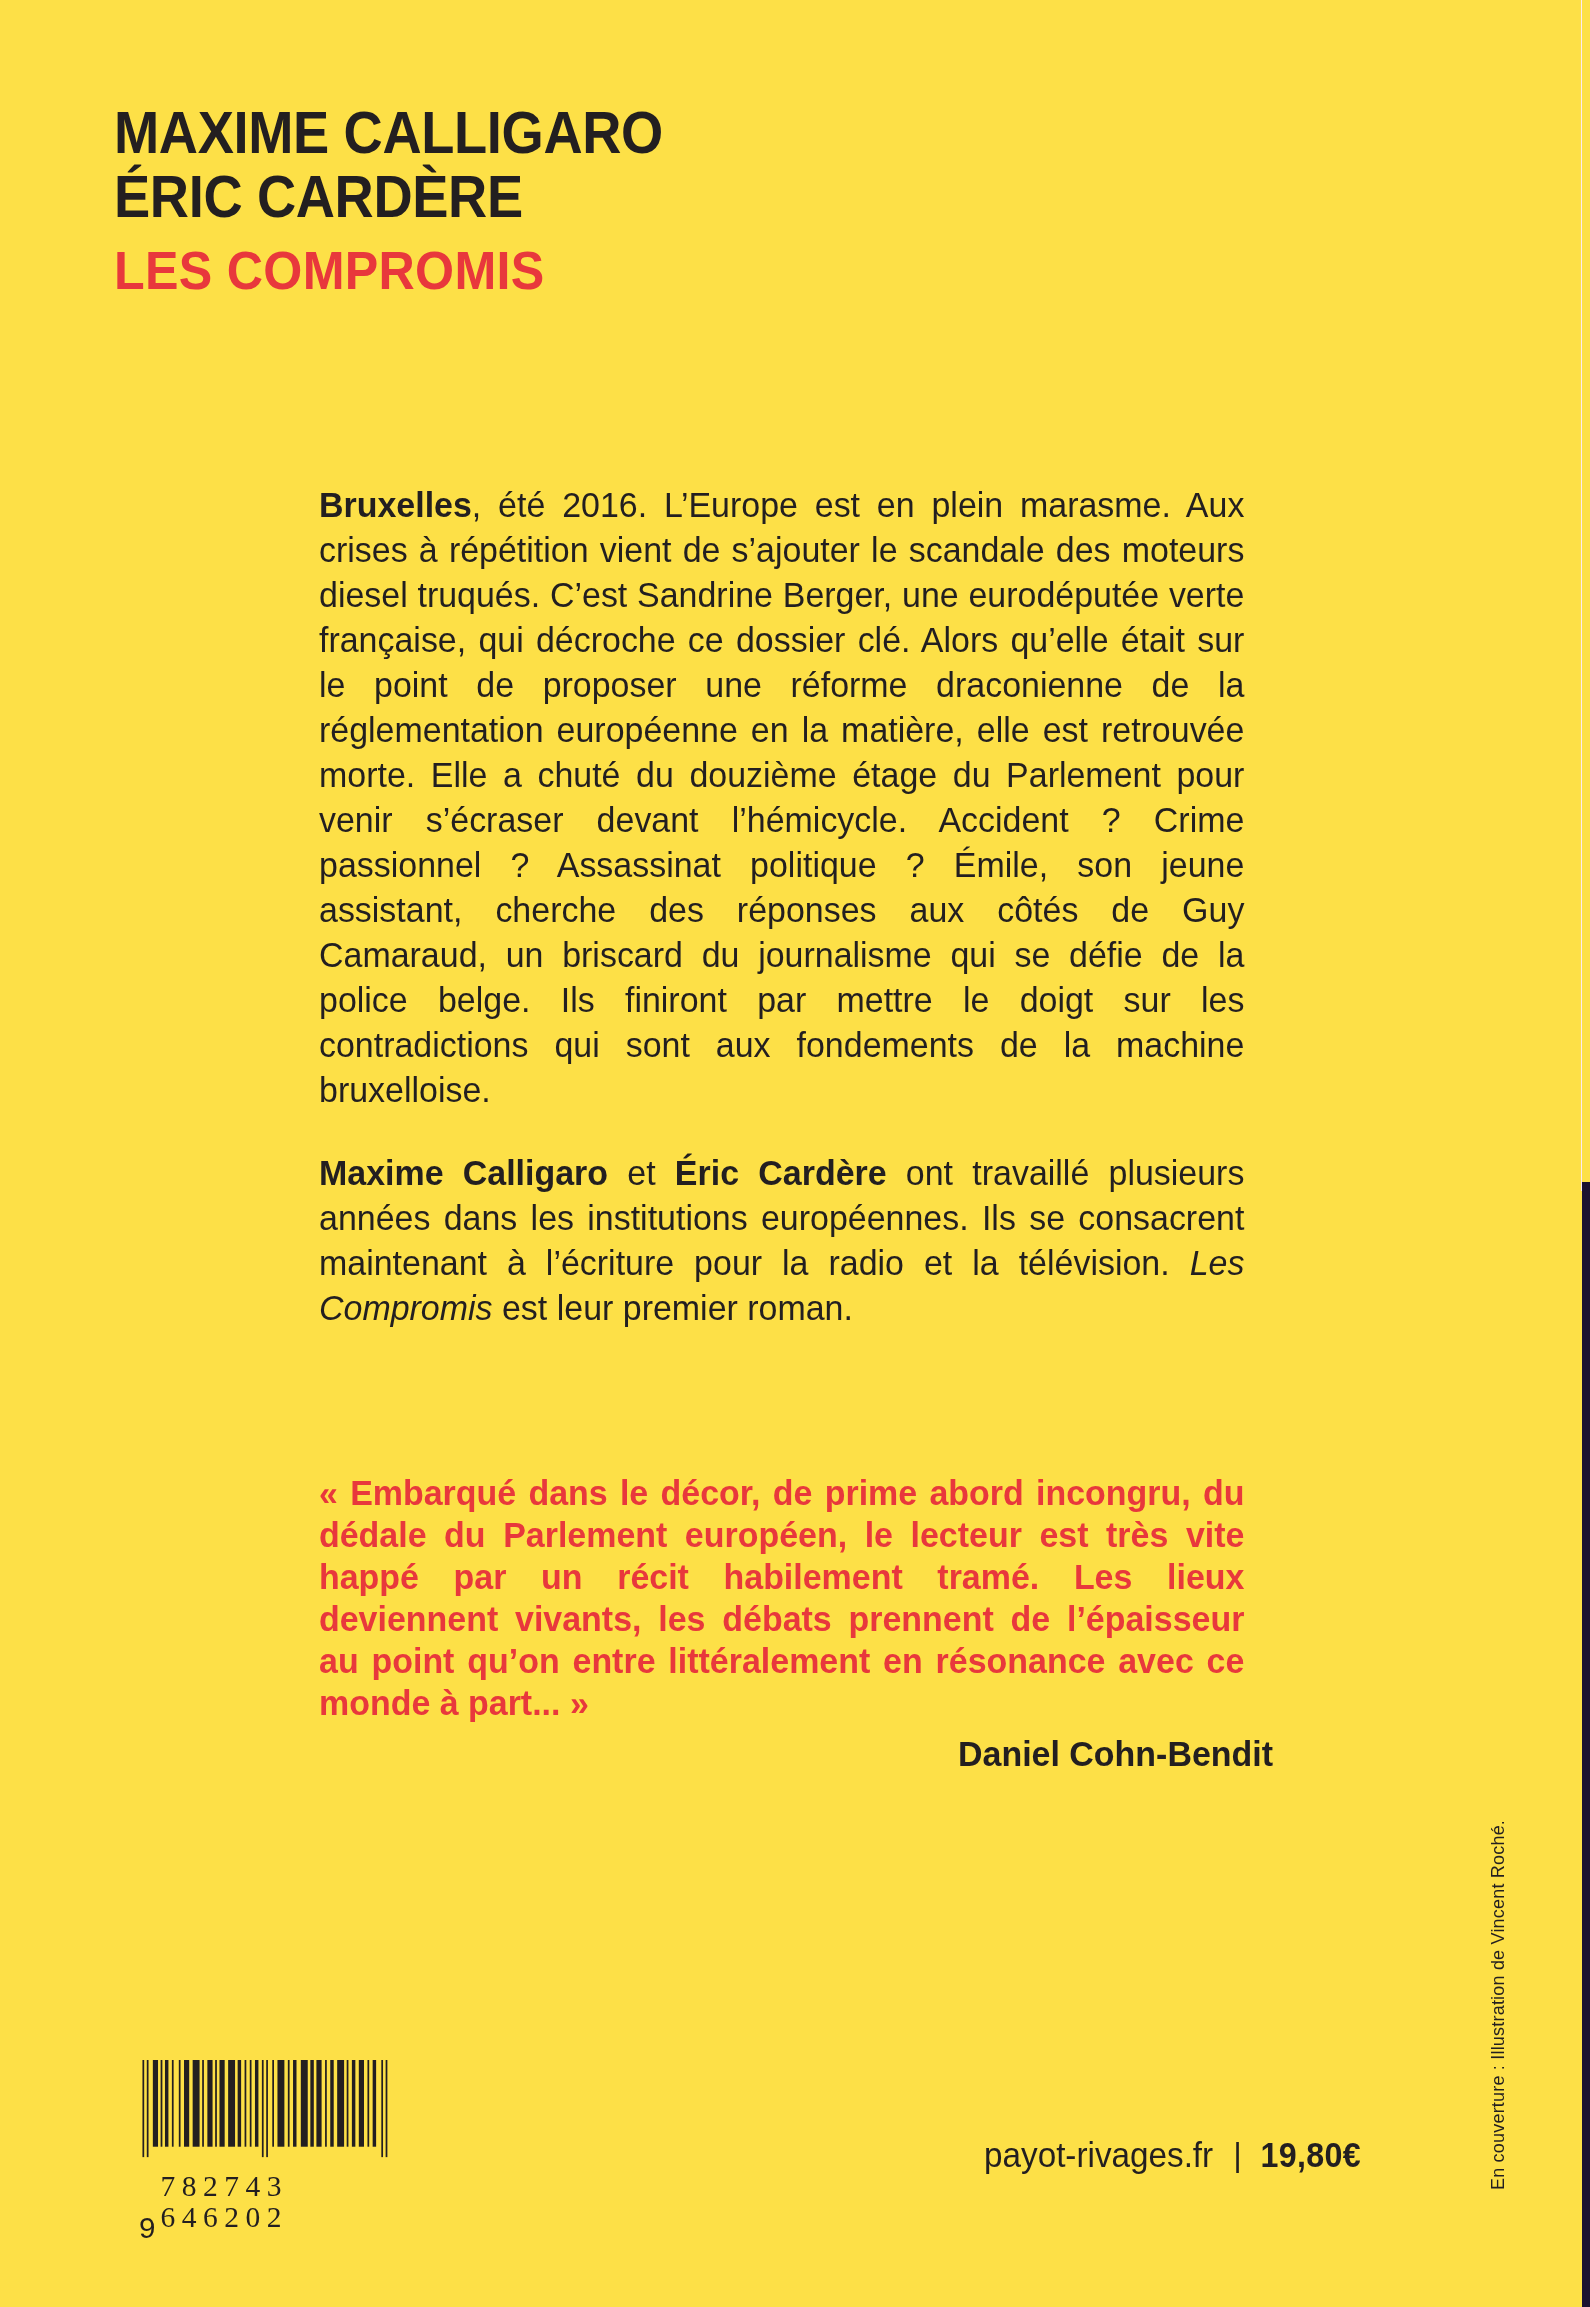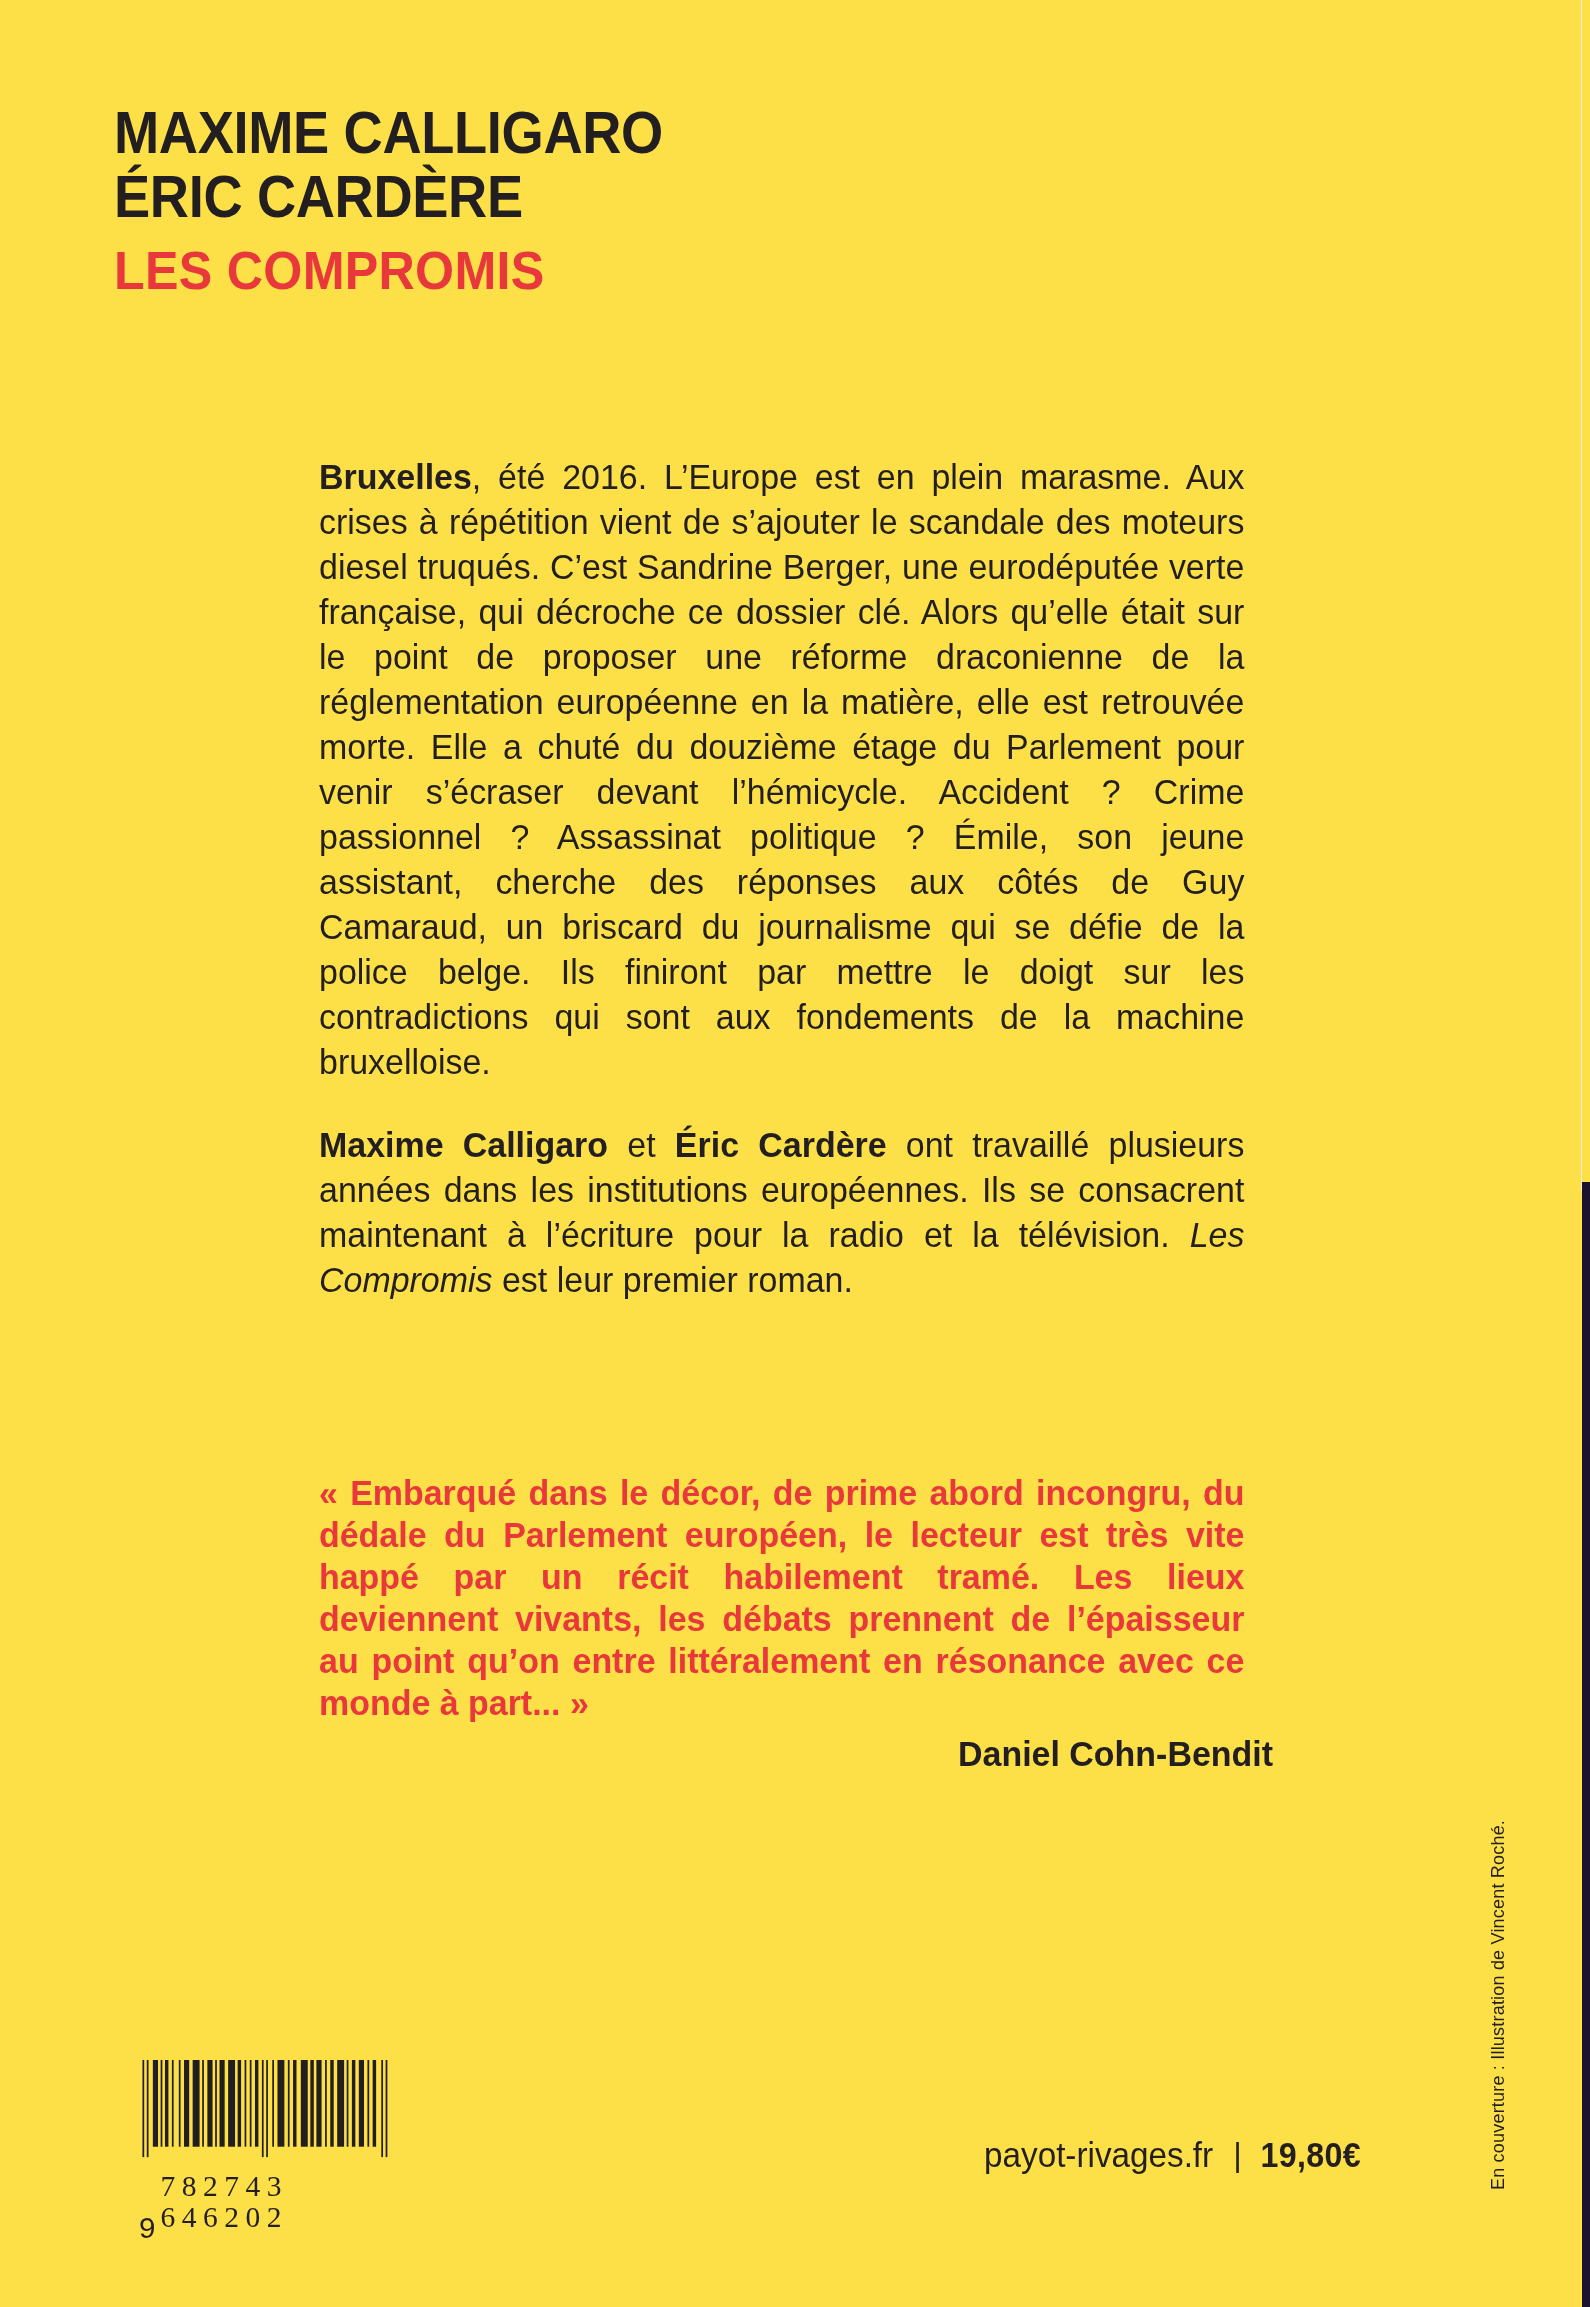--- a/index.html
+++ b/index.html
@@ -72,21 +72,21 @@
     white-space: nowrap;
     transform: scaleX(0.93);
     transform-origin: left center;
     margin: 15.6px 0 0 0;
   }
 
   
   .text-column {
     position: absolute;
     left: 319px;
-    top: 454px;
+    top: 482px;
     width: 954px;
   }
 
   .body-par {
     font-family: "Liberation Sans Narrow", "Liberation Sans", sans-serif;
     font-size: 35px;
     line-height: 45px;
     text-align: justify;
     text-justify: inter-word;
     color: #231f20;

